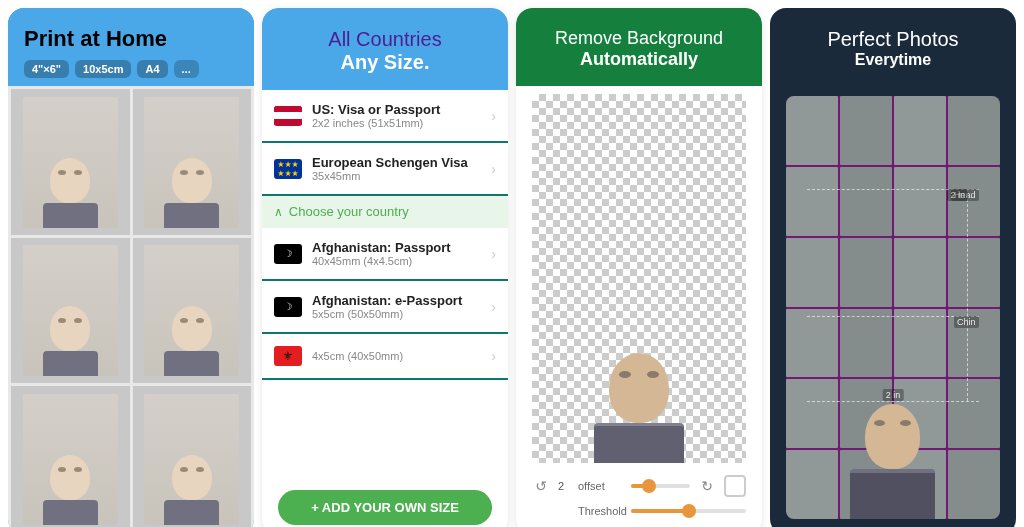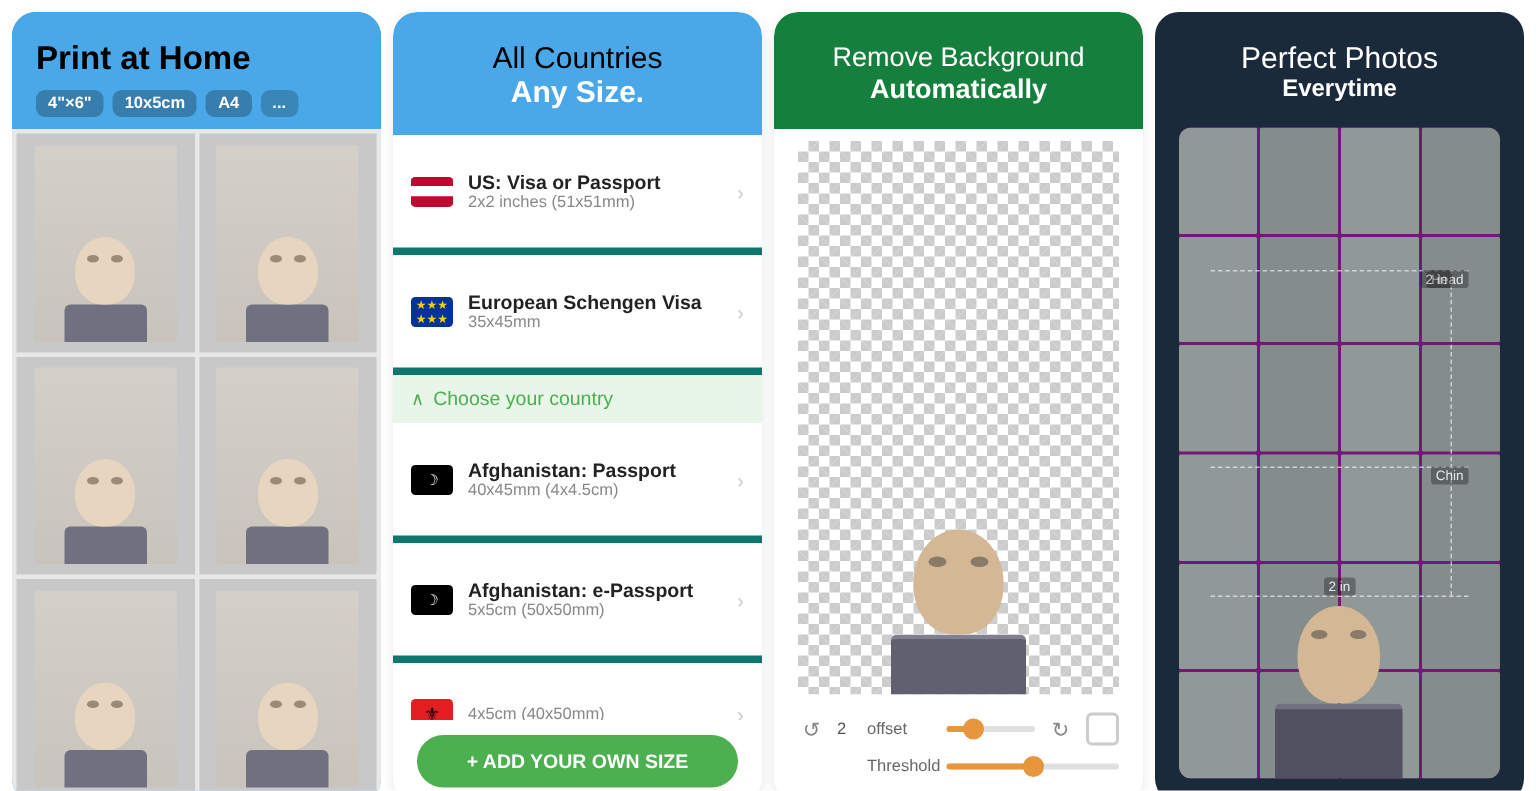--- a/index.html
+++ b/index.html
@@ -124,39 +124,39 @@
       margin: 8px 4px;
       box-shadow: 0 2px 8px rgba(0,0,0,0.1);
     }
     .panel-2-header {
       background: #4aa8e8;
       border-radius: 16px 16px 0 0;
       padding: 20px 16px 16px;
       text-align: center;
     }
     .panel-2-title-light {
-      color: #000000;
+      color: #4c1d95;
       font-size: 20px;
       font-weight: 400;
     }
     .panel-2-title-bold {
       color: #fff;
       font-size: 20px;
       font-weight: 800;
     }
     .panel-2-list {
       flex: 1;
       overflow: hidden;
       padding: 0;
     }
     .country-item {
       display: flex;
       align-items: center;
-      padding: 24px 12px;
-      border-bottom: 5px solid #0f766e;
+      padding: 12px 12px;
+      border-bottom: 2px solid #0f766e;
       cursor: pointer;
     }
     .flag {
       width: 28px;
       height: 20px;
       border-radius: 3px;
       margin-right: 10px;
       flex-shrink: 0;
       overflow: hidden;
       display: flex;
@@ -351,21 +351,21 @@
       border-radius: 4px;
     }
 
     
     .panel-4 {
       background: #1a2a3a;
       border-radius: 16px;
       margin: 8px 8px 8px 4px;
     }
     .panel-4-header {
-      padding: 20px 16px 16px;
+      padding: 20px 16px 27px;
       text-align: center;
     }
     .panel-4-title-light {
       color: #fff;
       font-size: 20px;
       font-weight: 400;
     }
     .panel-4-title-bold {
       color: #fff;
       font-size: 16px;

